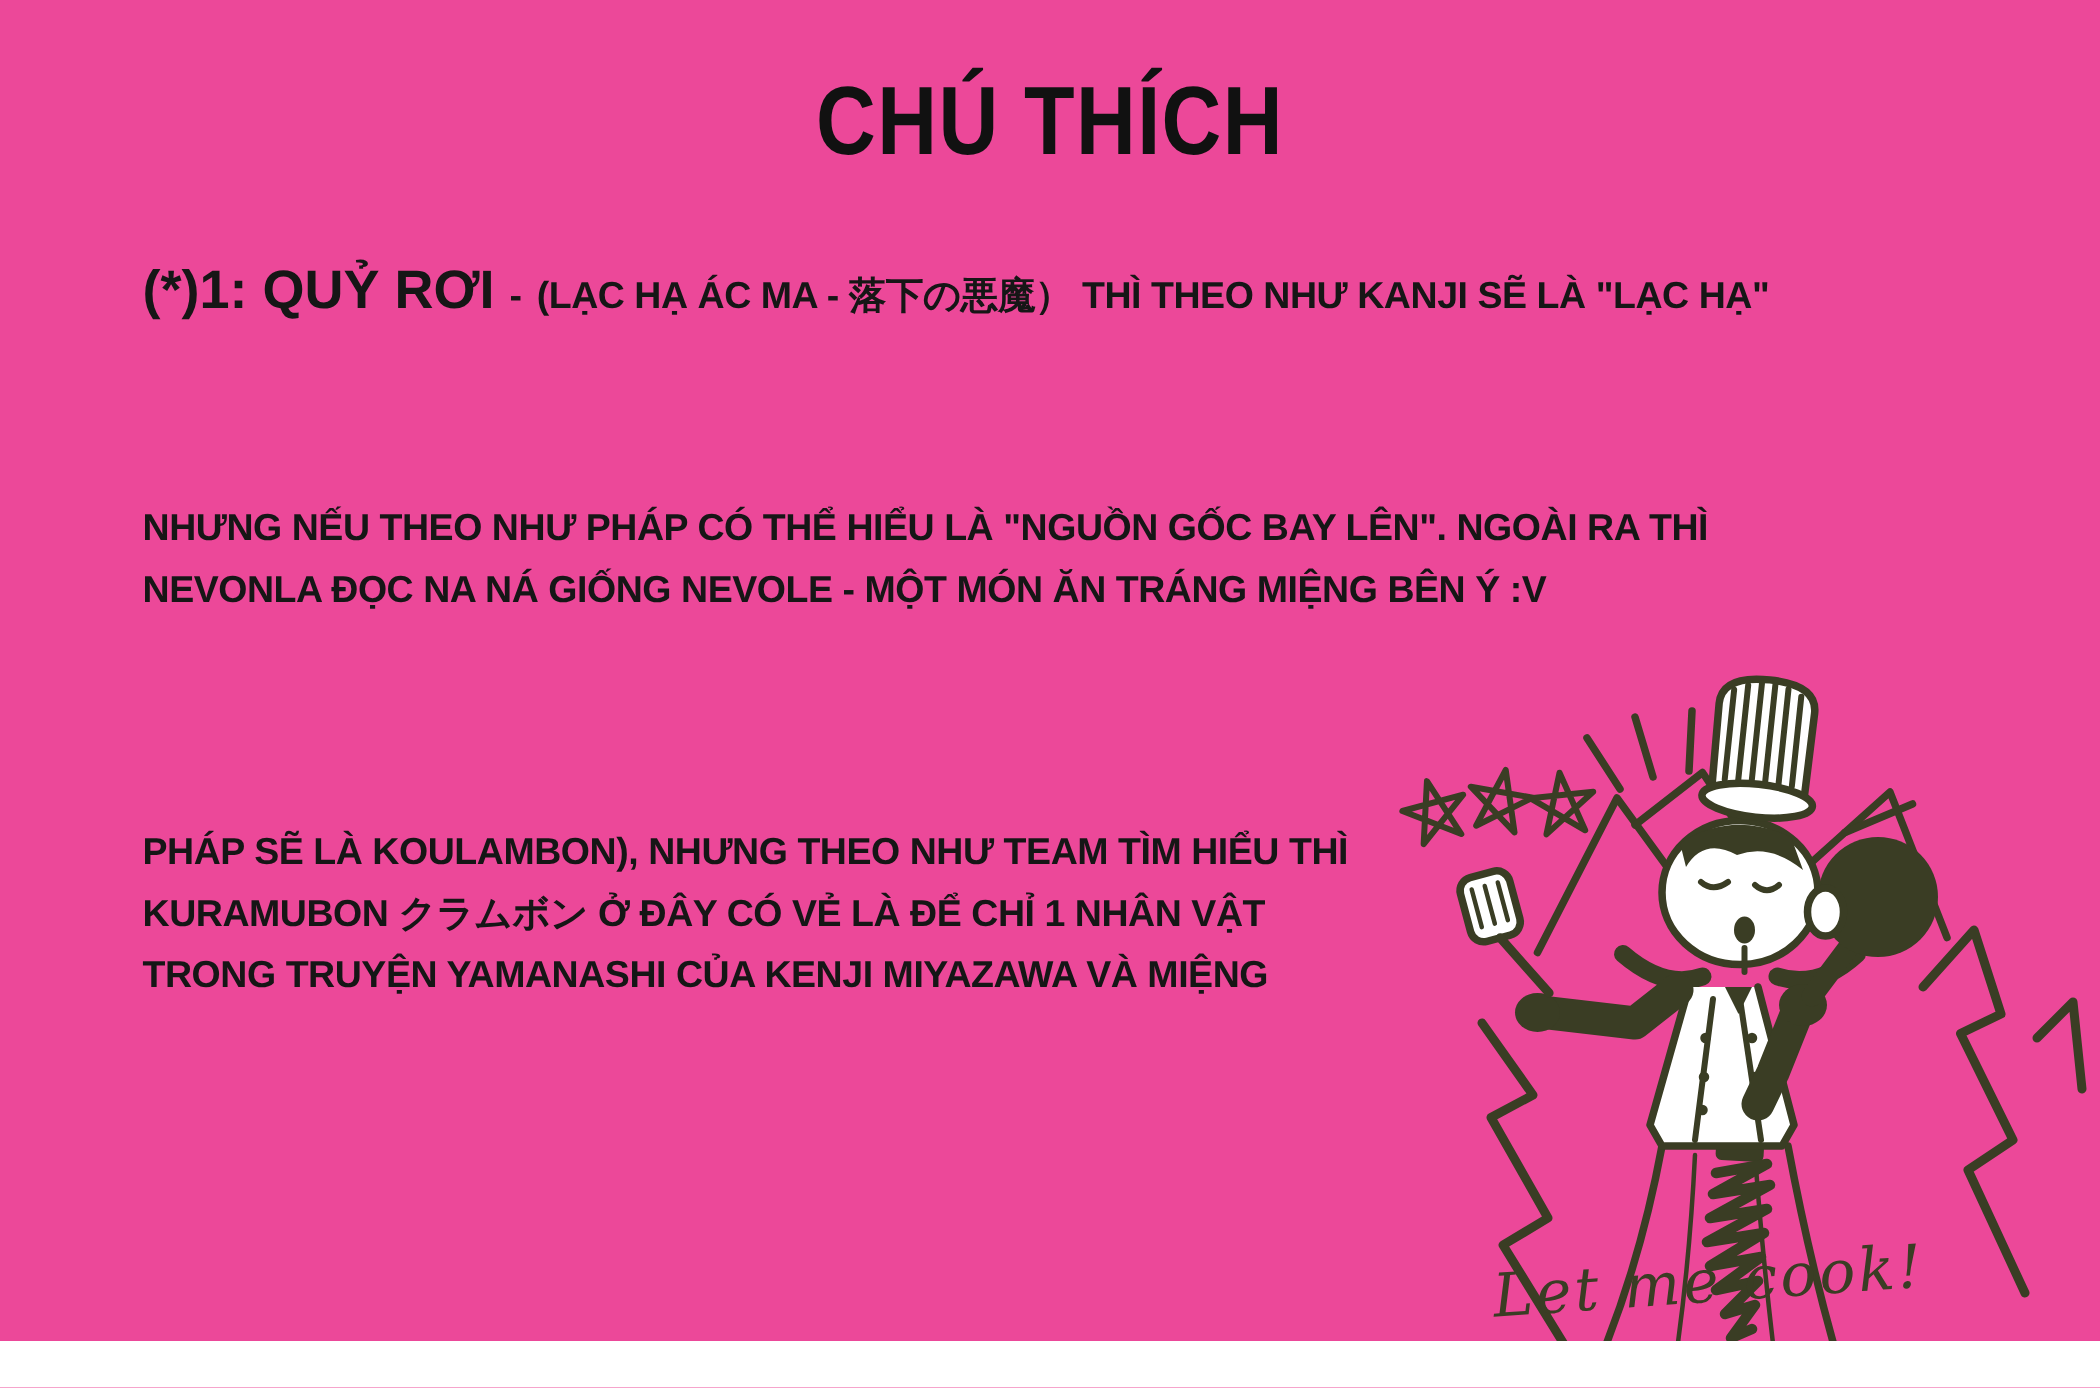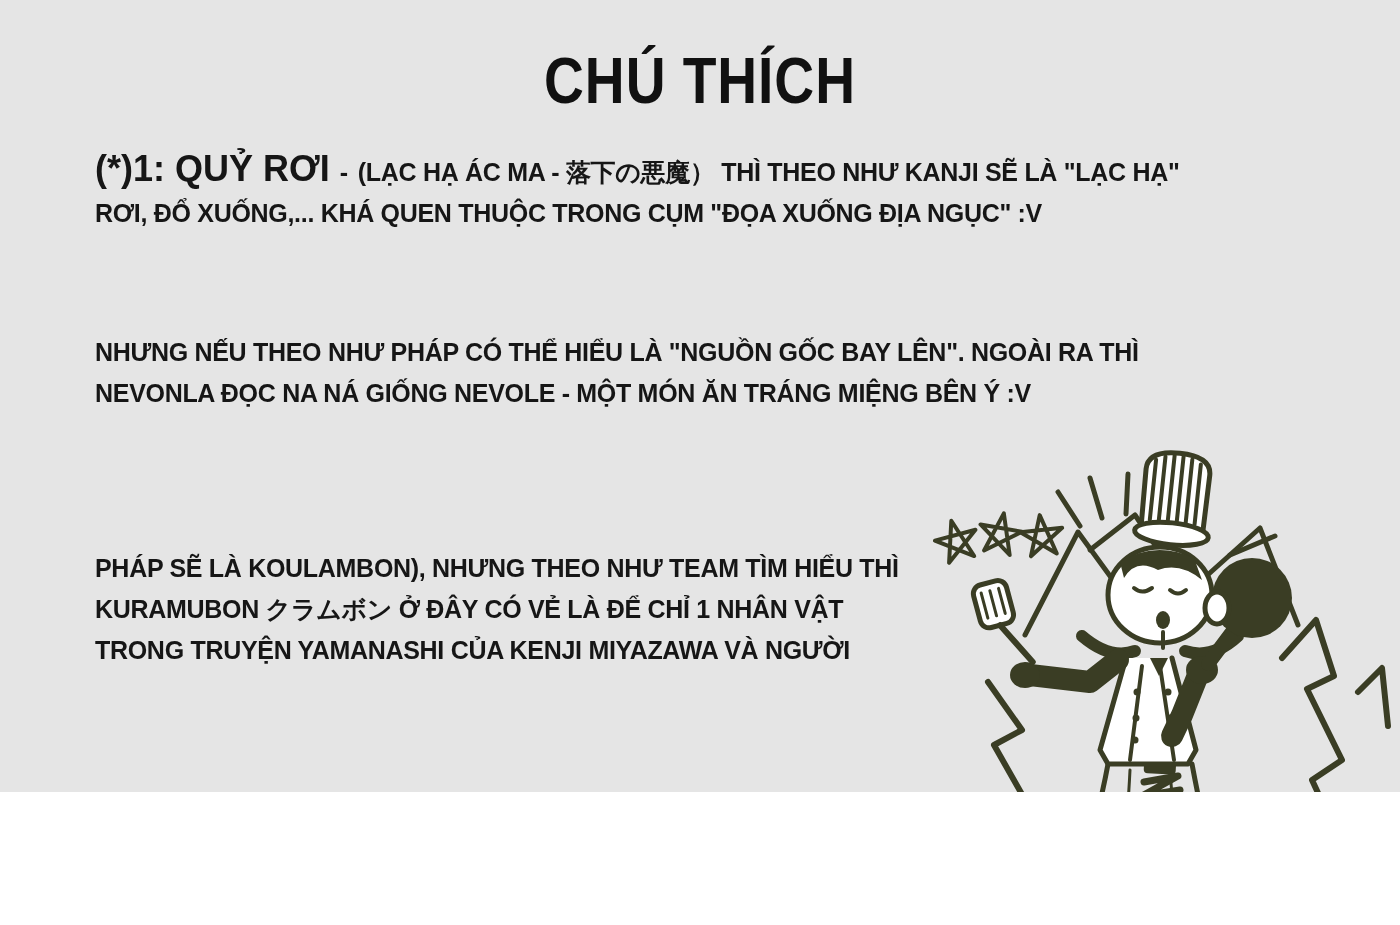--- a/index.html
+++ b/index.html
@@ -1,68 +1,67 @@
 <!DOCTYPE html>
 <html><head>
 <meta charset="utf-8">
 <style>
   * { margin:0; padding:0; box-sizing:border-box; }
   html,body { background:#ffffff; }
   .page {
-    position:relative; width:1400px; height:792px;
-    background:#e5e5e5; overflow:hidden;
+    position:relative; width:1400px; height:894px;
+    background:#ec4899; overflow:hidden;
     font-family:"Liberation Sans", sans-serif;
     color:#161616;
   }
   .title {
     position:absolute; top:46px; left:0; width:100%;
     text-align:center;
     font-size:60px; font-weight:bold; letter-spacing:1px;
     transform:scale(0.92,1.08);
     color:#111111;
   }
   .note { position:absolute; }
   .note .line { line-height:41px; font-size:25px; font-weight:bold; letter-spacing:-0.3px; white-space:nowrap; }
   .note-3 .line { white-space:normal; }
   .note-header { font-size:36px; font-weight:bold; line-height:20px; letter-spacing:0; }
   .sep { margin:0 10px; font-size:25px; }
   .bold-word { font-weight:bold; }
-  .note-1 { left:95px; top:152px; width:1240px; }
+  .note-1 { left:95px; top:177px; width:1240px; }
   .note-2 { left:95px; top:332px; width:1240px; }
   .note-3 { left:95px; top:548px; width:870px; }
   .drawing { position:absolute; left:930px; top:430px; width:470px; height:495px; }
   .drawing svg { width:100%; height:100%; display:block; }
   .caption {
     position:absolute; left:995px; top:830px; width:340px;
     font-family:"DejaVu Serif", serif; font-style:italic;
     font-size:40px; color:#3a3d24; letter-spacing:2px;
     transform:rotate(-4deg); white-space:nowrap;
   }
 </style>
 </head>
 <body>
 
 <div class="page">
 
   <h1 class="title">CHÚ THÍCH</h1>
 
   <section class="note note-1">
     <div class="line"><span class="note-header">(*)1: QUỶ RƠI</span><span class="sep">-</span><span>(LẠC HẠ ÁC MA - 落下の悪魔） THÌ THEO NHƯ KANJI SẼ LÀ "LẠC HẠ"</span></div>
-    <div class="line">RƠI, ĐỔ XUỐNG,... KHÁ QUEN THUỘC TRONG CỤM "ĐỌA XUỐNG ĐỊA NGỤC" :V</div>
   </section>
 
   <section class="note note-2">
     <div class="line">NHƯNG NẾU THEO NHƯ PHÁP CÓ THỂ HIỂU LÀ "NGUỒN GỐC BAY LÊN". NGOÀI RA THÌ</div>
     <div class="line">NEVONLA ĐỌC NA NÁ GIỐNG NEVOLE - MỘT MÓN ĂN TRÁNG MIỆNG BÊN Ý :V</div>
   </section>
 
   <section class="note note-3">
     <div class="line">PHÁP SẼ LÀ KOULAMBON), NHƯNG THEO NHƯ TEAM TÌM HIỂU THÌ</div>
     <div class="line"><span class="bold-word">KURAMUBON</span><span> クラムボン Ở ĐÂY CÓ VẺ LÀ ĐỂ CHỈ 1 NHÂN VẬT</span></div>
-    <div class="line">TRONG TRUYỆN YAMANASHI CỦA KENJI MIYAZAWA VÀ NGƯỜI</div>
+    <div class="line">TRONG TRUYỆN YAMANASHI CỦA KENJI MIYAZAWA VÀ MIỆNG</div>
   </section>
 
   <div class="drawing">
     <svg viewBox="0 0 470 495" xmlns="http://www.w3.org/2000/svg" stroke="#3a3d24" fill="none" stroke-linecap="round" stroke-linejoin="round">
 
       <g stroke-width="4">
         <path d="M0,-22 L13,18 L-21,-7 L21,-7 L-13,18 Z" transform="translate(27,112) rotate(-15)"></path>
         <path d="M0,-22 L13,18 L-21,-7 L21,-7 L-13,18 Z" transform="translate(70,105) rotate(10)"></path>
         <path d="M0,-22 L13,18 L-21,-7 L21,-7 L-13,18 Z" transform="translate(112,107) rotate(-6)"></path>
       </g>

